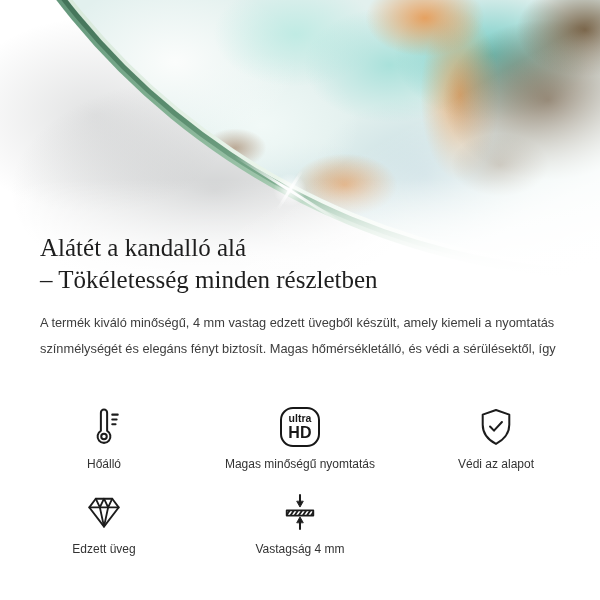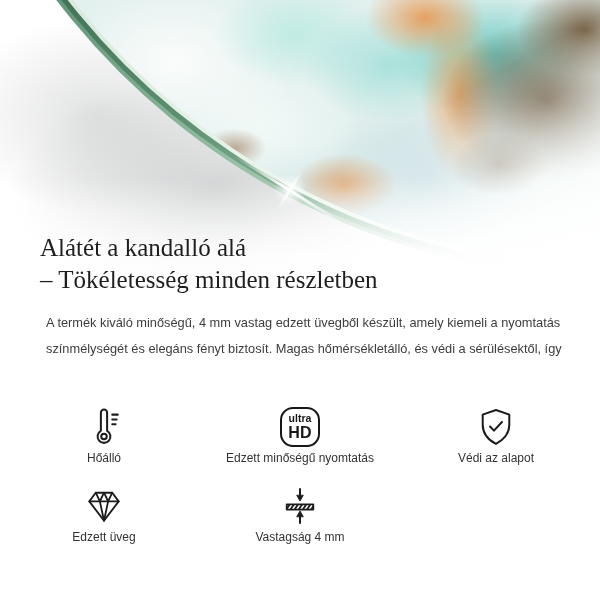--- a/index.html
+++ b/index.html
@@ -58,31 +58,31 @@
     background: linear-gradient(90deg, rgba(255,255,255,0), rgba(255,255,255,.9) 45%, rgba(255,255,255,.9) 55%, rgba(255,255,255,0)); }
 
   
   .page-title {
     position:absolute; left:40px; top:232px;
     font-family:"Liberation Serif", serif; font-weight:400;
     font-size:25px; line-height:32px; color:#1e1e1e; white-space:nowrap;
   }
   .description {
     position:absolute; left:40px; top:310px;
-    font-size:12.8px; line-height:26px; color:#3d3d3d; white-space:nowrap;margin-left:6px;
+    font-size:12.8px; line-height:26px; color:#3d3d3d; white-space:nowrap;
   }
 
   
   .features {
     position:absolute; left:6px; top:404px; width:588px;
     display:grid; grid-template-columns:repeat(3,196px); row-gap:18px;
   }
   .feature { display:flex; flex-direction:column; align-items:center; }
   .feature .ic { height:46px; display:flex; align-items:center; justify-content:center; }
-  .feature .lbl { margin-top:1px; font-size:12px; color:#333; white-space:nowrap; }
+  .feature .lbl { margin-top:7px; font-size:12px; color:#333; white-space:nowrap; }
   .icon-svg { display:block; }
   .hd-box {
     width:40px; height:40px; border:2.5px solid #171717; border-radius:13px;
     display:flex; flex-direction:column; align-items:center; justify-content:center;
     color:#171717;
   }
   .hd-top { font-size:10.5px; font-weight:700; line-height:1.05; }
   .hd-bottom { font-size:16px; font-weight:800; line-height:1; letter-spacing:.2px; }
 </style>
 </head>
@@ -127,21 +127,21 @@
       <div class="lbl">Hőálló</div>
     </div>
 
     <div class="feature">
       <div class="ic">
         <div class="hd-box">
           <div class="hd-top">ultra</div>
           <div class="hd-bottom">HD</div>
         </div>
       </div>
-      <div class="lbl">Edzett minőségű nyomtatás</div>
+      <div class="lbl">Magas minőségű nyomtatás</div>
     </div>
 
     <div class="feature">
       <div class="ic">
         <svg class="icon-svg" width="44" height="44" viewBox="0 0 48 48" fill="none" stroke="#1c1c1c" stroke-width="2.2" stroke-linecap="round" stroke-linejoin="round">
           <path d="M24 5.5 L38.5 10.5 V21.5 C38.5 31.5 32.5 38 24 42.5 C15.5 38 9.5 31.5 9.5 21.5 V10.5 Z"></path>
           <path d="M17.5 23.5 L21.8 28 L30.5 18.5"></path>
         </svg>
       </div>
       <div class="lbl">Védi az alapot</div>

